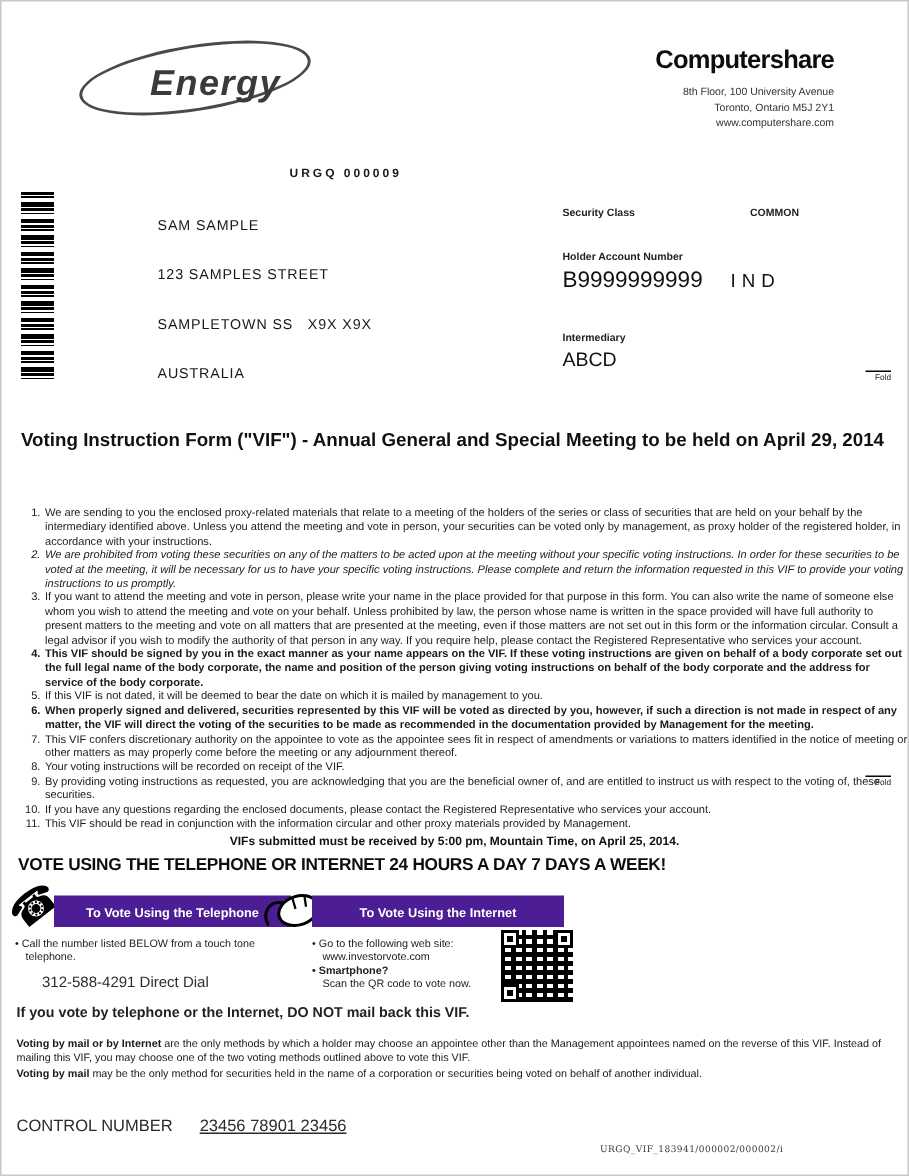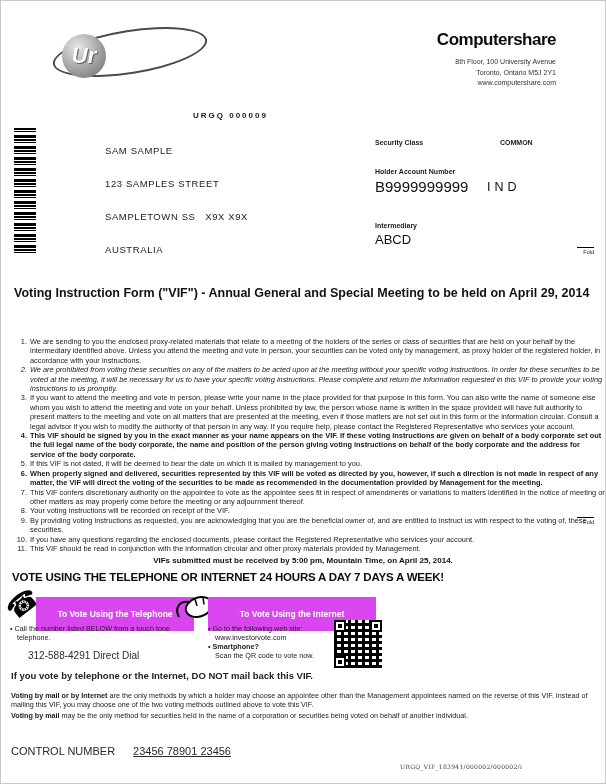--- a/index.html
+++ b/index.html
@@ -41,21 +41,21 @@
   ol.instructions li{margin:0;padding:0 0 0 1px;}
   li.it-italic{font-style:italic;}
   li.it-bold{font-weight:bold;}
 
   .deadline{position:absolute;left:0;top:556px;width:606px;text-align:center;
         font-size:8px;font-weight:bold;color:#111;}
   .vote-header{position:absolute;left:12px;top:571px;font-size:11.5px;font-weight:bold;
         letter-spacing:-0.2px;color:#0d0d0d;}
 
   
-  .banner{position:absolute;height:34px;background:#d946ef;color:#fff;display:flex;
+  .banner{position:absolute;height:21px;background:#4c1d95;color:#fff;display:flex;
         align-items:center;justify-content:center;font-size:8.5px;font-weight:bold;}
   .banner.tel{left:36px;top:597px;width:158px;}
   .banner.net{left:208px;top:597px;width:168px;}
   .phone-ic{position:absolute;left:6px;top:588px;font-size:27px;transform:rotate(-38deg);color:#000;}
   .mouse-ic{position:absolute;left:174px;top:592px;}
   .bullets{position:absolute;font-size:7.2px;line-height:9px;color:#222;}
   .bullets .b{padding-left:7px;text-indent:-7px;}
   .bullets .ind{padding-left:7px;}
   .bullets .bold{font-weight:bold;}
   .tel-bullets{left:10px;top:624px;width:185px;}
@@ -78,23 +78,21 @@
   .footer-code{position:absolute;left:400px;top:763px;font-size:6px;color:#3a3a4a;
         font-family:"DejaVu Serif",serif;letter-spacing:0.3px;}
 </style>
 </head>
 <body>
 
 <div class="page">
 
   <div class="urlogo">
     <div class="orbit"></div>
-    <div class="sphere">
-      <span>Ur</span>
-    </div>
+    <div class="energy">Energy</div>
   </div>
 
   <div class="cslogo">
     <div class="name">Computershare</div>
     <div class="addr">
       <div>8th Floor, 100 University Avenue</div>
       <div>Toronto, Ontario M5J 2Y1</div>
       <div>www.computershare.com</div>
     </div>
   </div>

